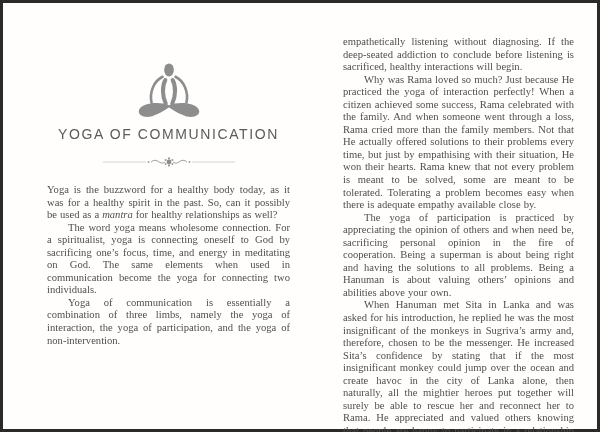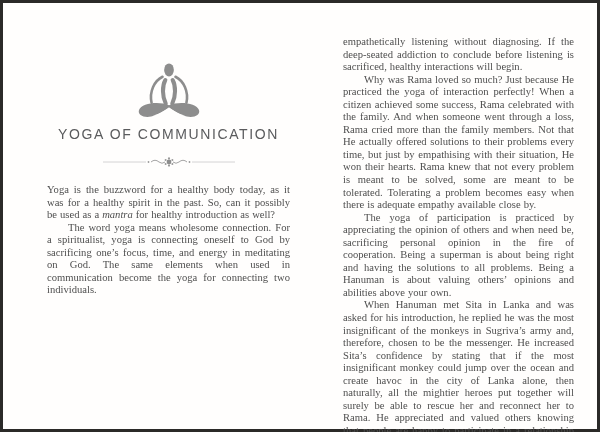--- a/index.html
+++ b/index.html
@@ -106,22 +106,23 @@
           <circle cx="66" cy="9.6" r="1.1" fill="#9a9a9a"></circle>
           <circle cx="62.6" cy="4" r="1" fill="#9a9a9a"></circle>
           <circle cx="69.4" cy="4" r="1" fill="#9a9a9a"></circle>
           <circle cx="62.6" cy="8" r="1" fill="#9a9a9a"></circle>
           <circle cx="69.4" cy="8" r="1" fill="#9a9a9a"></circle>
         </svg>
       </div>
     </div>
 
     <div class="body-text">
-      <p><span>Yoga is the buzzword for a healthy body today, as it was for a healthy spirit in the past. So, can it possibly be used as a </span><em>mantra</em><span> for healthy introduction as well?</span></p>
+      <p><span>Yoga is the buzzword for a healthy body today, as it was for a healthy spirit in the past. So, can it possibly be used as a </span><em>mantra</em><span> for healthy relationships as well?</span></p>
       <p class="indent">The word yoga means wholesome connection. For a spiritualist, yoga is connecting oneself to God by sacrificing one’s focus, time, and energy in meditating on God. The same elements when used in communication become the yoga for connecting two individuals.</p>
+      <p class="indent">Yoga of communication is essentially a combination of three limbs, namely the yoga of interaction, the yoga of participation, and the yoga of non-intervention.</p>
     </div>
   </div>
 
   <div class="page page-right">
     <div class="body-text">
       <p>empathetically listening without diagnosing. If the deep-seated addiction to conclude before listening is sacrificed, healthy interactions will begin.</p>
       <p class="indent">Why was Rama loved so much? Just because He practiced the yoga of interaction perfectly! When a citizen achieved some success, Rama celebrated with the family. And when someone went through a loss, Rama cried more than the family members. Not that He actually offered solutions to their problems every time, but just by empathising with their situation, He won their hearts. Rama knew that not every problem is meant to be solved, some are meant to be tolerated. Tolerating a problem becomes easy when there is adequate empathy available close by.</p>
       <p class="indent">The yoga of participation is practiced by appreciating the opinion of others and when need be, sacrificing personal opinion in the fire of cooperation. Being a superman is about being right and having the solutions to all problems. Being a Hanuman is about valuing others’ opinions and abilities above your own.</p>
       <p class="indent">When Hanuman met Sita in Lanka and was asked for his introduction, he replied he was the most insignificant of the monkeys in Sugriva’s army and, therefore, chosen to be the messenger. He increased Sita’s confidence by stating that if the most insignificant monkey could jump over the ocean and create havoc in the city of Lanka alone, then naturally, all the mightier heroes put together will surely be able to rescue her and reconnect her to Rama. He appreciated and valued others knowing that people are happy to participate in a relationship till the extent they feel valued and wanted.</p>
     </div>

